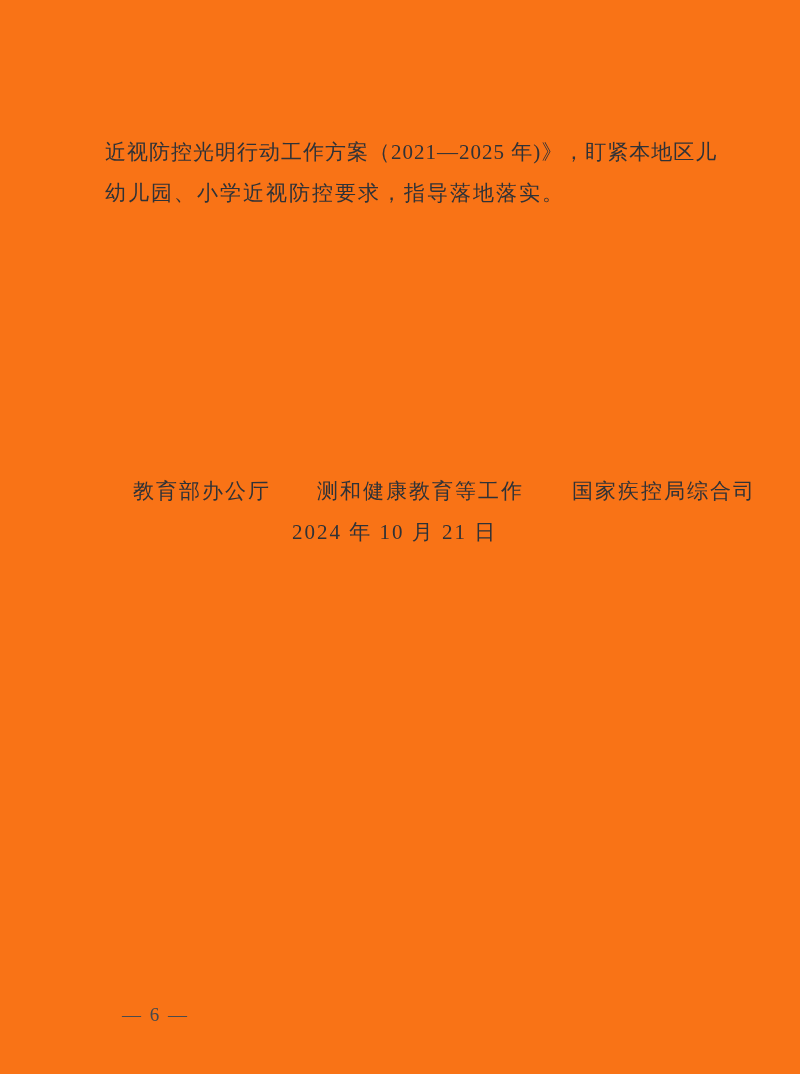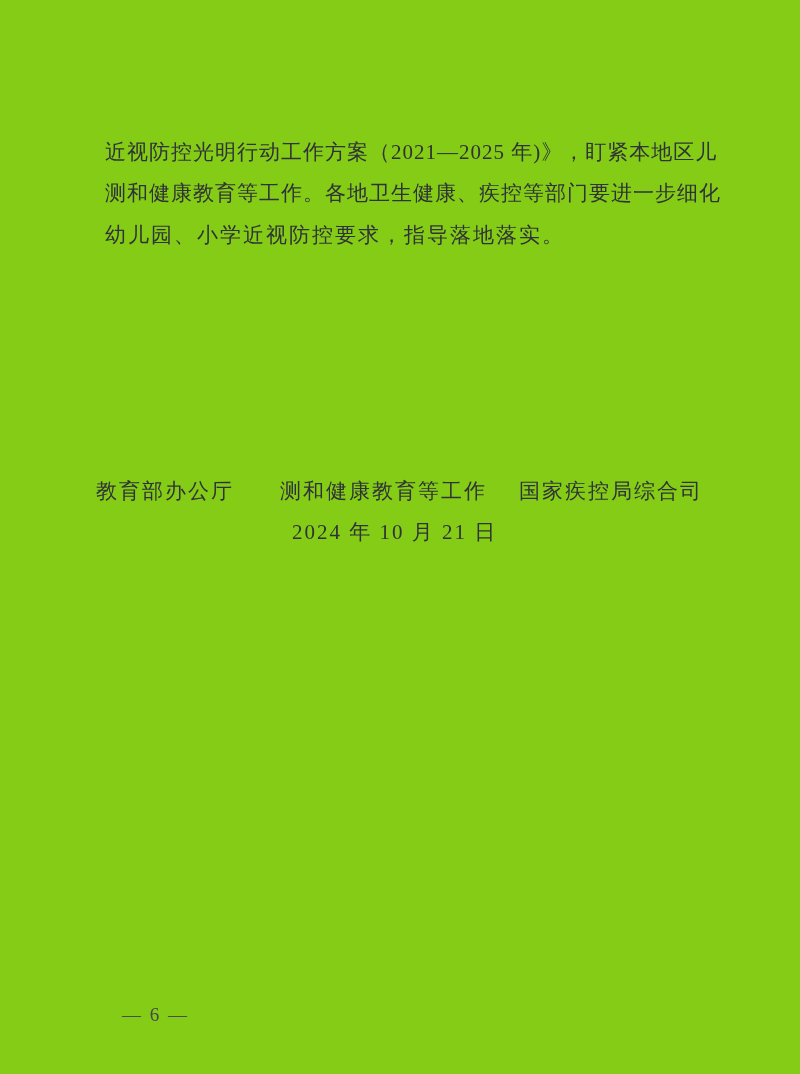--- a/index.html
+++ b/index.html
@@ -4,21 +4,21 @@
 <style>
   html, body {
     margin: 0;
     padding: 0;
     background: #ffffff;
   }
   .page {
     position: relative;
     width: 800px;
     height: 1074px;
-    background: #84cc16;
+    background: #f97316;
     overflow: hidden;
     font-family: "Liberation Serif", "DejaVu Serif", serif;
     color: #2f3237;
   }
   .body-text {
     position: absolute;
     top: 132px;
     left: 105px;
     width: 598px;
     font-size: 21px;
@@ -41,24 +41,23 @@
     left: 105px;
     width: 598px;
     font-size: 21px;
     line-height: 41.4px;
     letter-spacing: 2px;
   }
   .sig-row {
     display: flex;
     padding-left: 28px;
     white-space: nowrap;
-    justify-content: flex-end;
   }
   .sig-row .sig-org:nth-child(2) { margin-left: 46px; }
-  .sig-row .sig-org:nth-child(3) { margin-left: 32px; }
+  .sig-row .sig-org:nth-child(3) { margin-left: 48px; }
   .date-row {
     text-align: center;
     padding-right: 19px;
     white-space: nowrap;
   }
   .page-number {
     position: absolute;
     top: 1004px;
     left: 122px;
     font-size: 19px;
@@ -67,21 +66,20 @@
     white-space: nowrap;
   }
 </style>
 </head>
 <body>
 
 <div class="page">
 
   <div class="body-text">
     <div class="body-line">近视防控光明行动工作方案（2021—2025 年)》，盯紧本地区儿</div>
-    <div class="body-line">测和健康教育等工作。各地卫生健康、疾控等部门要进一步细化</div>
     <div class="body-line last">幼儿园、小学近视防控要求，指导落地落实。</div>
   </div>
 
   <div class="sig-block">
     <div class="sig-row">
       <span class="sig-org">教育部办公厅</span>
       <span class="sig-org">测和健康教育等工作</span>
       <span class="sig-org">国家疾控局综合司</span>
     </div>
     <div class="date-row">2024 年 10 月 21 日</div>

